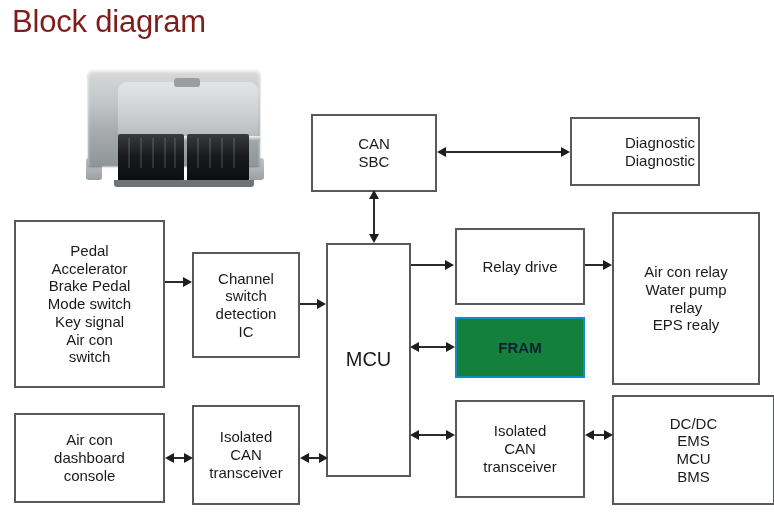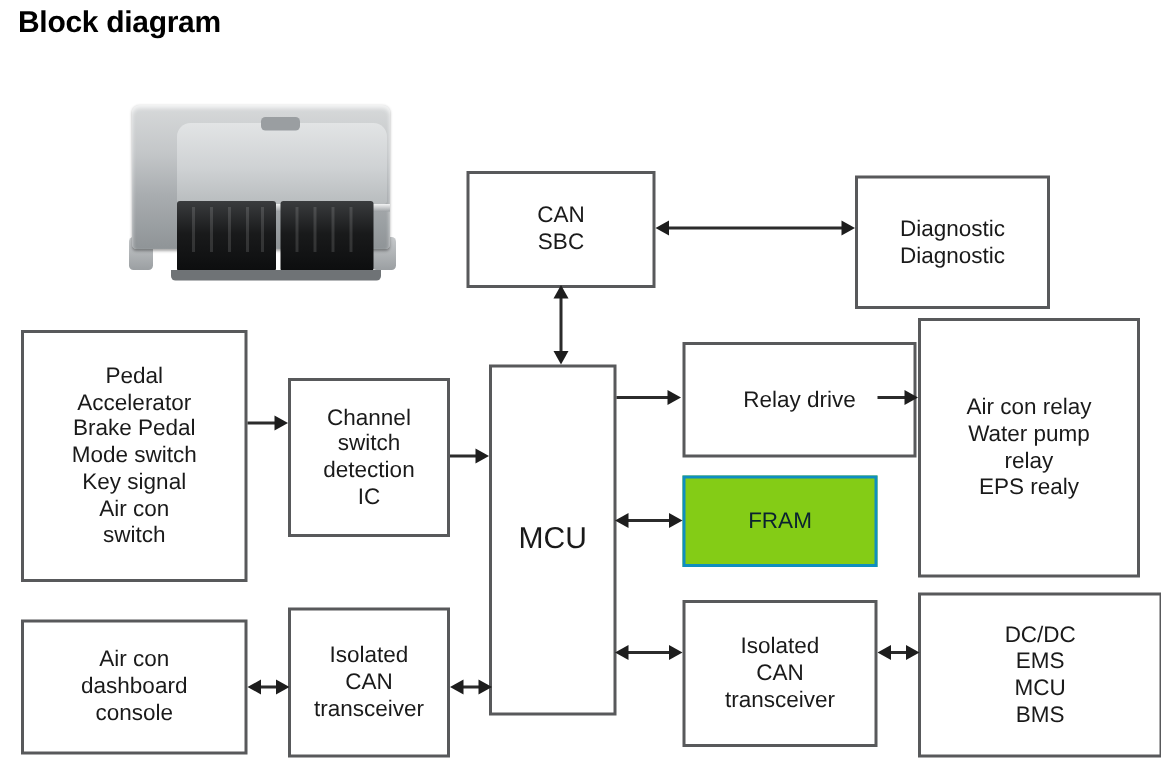--- a/index.html
+++ b/index.html
@@ -18,23 +18,23 @@
     height: 513px;
     background: #ffffff;
     overflow: hidden;
   }
 
   
   #page-title {
     position: absolute;
     left: 12px;
     top: 4px;
-    font-size: 20px;
-    font-weight: bold;
-    color: #000000;
+    font-size: 31px;
+    font-weight: normal;
+    color: #7f1d1d;
     letter-spacing: -0.2px;
     white-space: nowrap;
   }
 
   
   #ecu-photo {
     position: absolute;
     left: 74px;
     top: 62px;
     width: 200px;
@@ -131,24 +131,24 @@
     display: flex;
     align-items: center;
     justify-content: center;
     text-align: center;
     color: #1a1a1a;
     font-size: 15px;
     line-height: 1.18;
     padding: 2px 3px;
   }
   .block.fram {
-    background: #84cc16;
+    background: #15803d;
     border-color: #0f8ec0;
     color: #0a2230;
-    font-weight: normal;
+    font-weight: bold;
   }
   .block .lines { width: 100%; }
   .block .lines span { display: block; white-space: nowrap; }
   .block.mcu { font-size: 20px; }
 
   
   .conn {
     position: absolute;
     background: #2b2b2b;
   }
@@ -214,21 +214,21 @@
     <div class="ecu-base"></div>
   </div>
 
   <div class="block" style="left:311px; top:114px; width:126px; height:78px;">
     <div class="lines">
         <span>CAN</span>
         <span>SBC</span>
       </div>
   </div>
 
-  <div class="block" style="left:570px; top:117px; width:130px; height:89px;">
+  <div class="block" style="left:570px; top:117px; width:130px; height:69px;text-align:right;">
     <div class="lines">
         <span>Diagnostic</span>
         <span>Diagnostic</span>
       </div>
   </div>
 
   <div class="block" style="left:14px; top:220px; width:151px; height:168px;">
     <div class="lines">
         <span>Pedal</span>
         <span>Accelerator</span>
@@ -248,21 +248,21 @@
         <span>IC</span>
       </div>
   </div>
 
   <div class="block mcu" style="left:326px; top:243px; width:85px; height:234px;">
     <div class="lines">
         <span>MCU</span>
       </div>
   </div>
 
-  <div class="block" style="left:455px; top:228px; width:156px; height:77px;">
+  <div class="block" style="left:455px; top:228px; width:130px; height:77px;">
     <div class="lines">
         <span>Relay drive</span>
       </div>
   </div>
 
   <div class="block fram" style="left:455px; top:317px; width:130px; height:61px;">
     <div class="lines">
         <span>FRAM</span>
       </div>
   </div>

